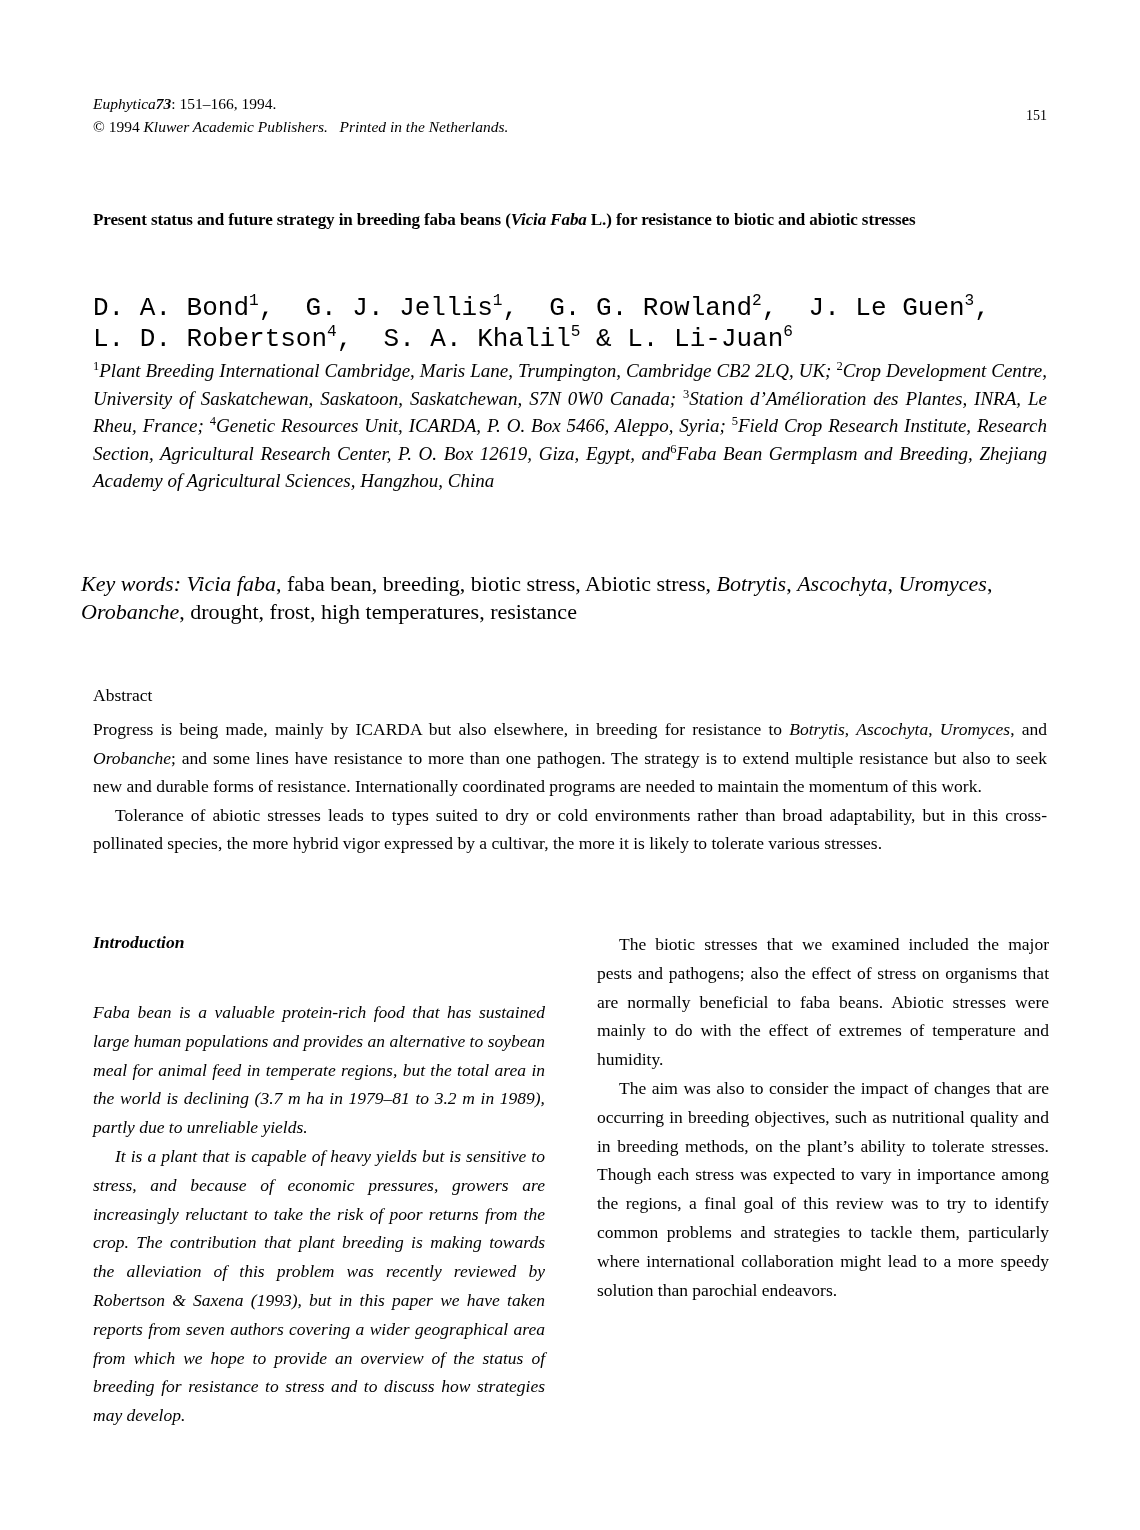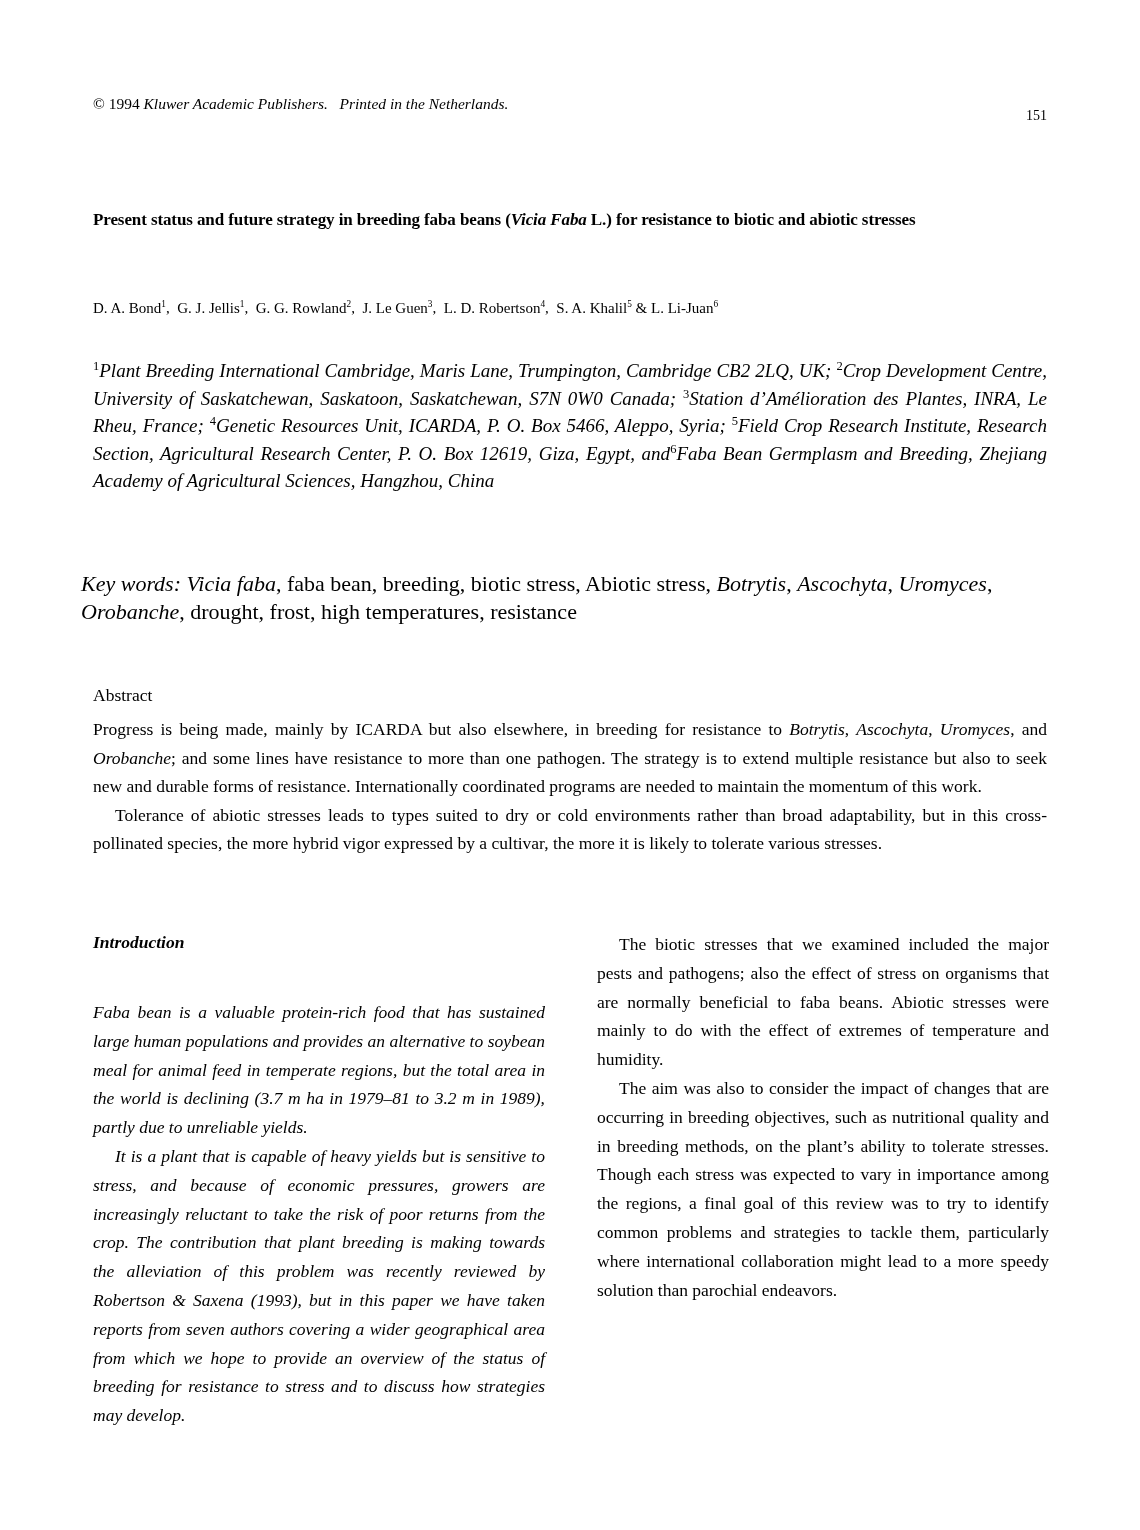--- a/index.html
+++ b/index.html
@@ -62,22 +62,23 @@
     letter-spacing: -0.1px;
   }
   .title .sp { font-style: italic; }
 
   
   .authors {
     position: absolute;
     left: 93px;
     top: 293px;
     width: 954px;
-    font-size: 15px;
+    font-size: 26px;
     line-height: 31px;
+    font-family: Liberation Mono, monospace;
   }
   .authors sup {
     font-size: 0.62em;
     vertical-align: super;
     line-height: 0;
   }
 
   
   .affiliations {
     position: absolute;
@@ -151,20 +152,21 @@
   }
   .col p { margin: 0; }
   .col p.indent { text-indent: 22px; }
 </style>
 </head>
 <body>
 
 <div class="page">
 
   <div class="running-head">
+    <div class="rh-line"><i>Euphytica</i><b>73</b><span>: 151–166, 1994.</span></div>
     <div class="rh-line"><span class="copy-mark">©</span><span> 1994 </span><i>Kluwer Academic Publishers.</i>&nbsp;&nbsp;&nbsp;<i>Printed in the Netherlands.</i></div>
     <div class="page-number">151</div>
   </div>
 
   <h1 class="title"><span>Present status and future strategy in breeding faba beans (</span><span class="sp">Vicia Faba</span><span> L.) for resistance to biotic and abiotic stresses</span></h1>
 
   <div class="authors"><span>D. A. Bond</span><sup>1</sup>,&nbsp;
     <span>G. J. Jellis</span><sup>1</sup>,&nbsp;
     <span>G. G. Rowland</span><sup>2</sup>,&nbsp;
     <span>J. Le Guen</span><sup>3</sup>,&nbsp;

